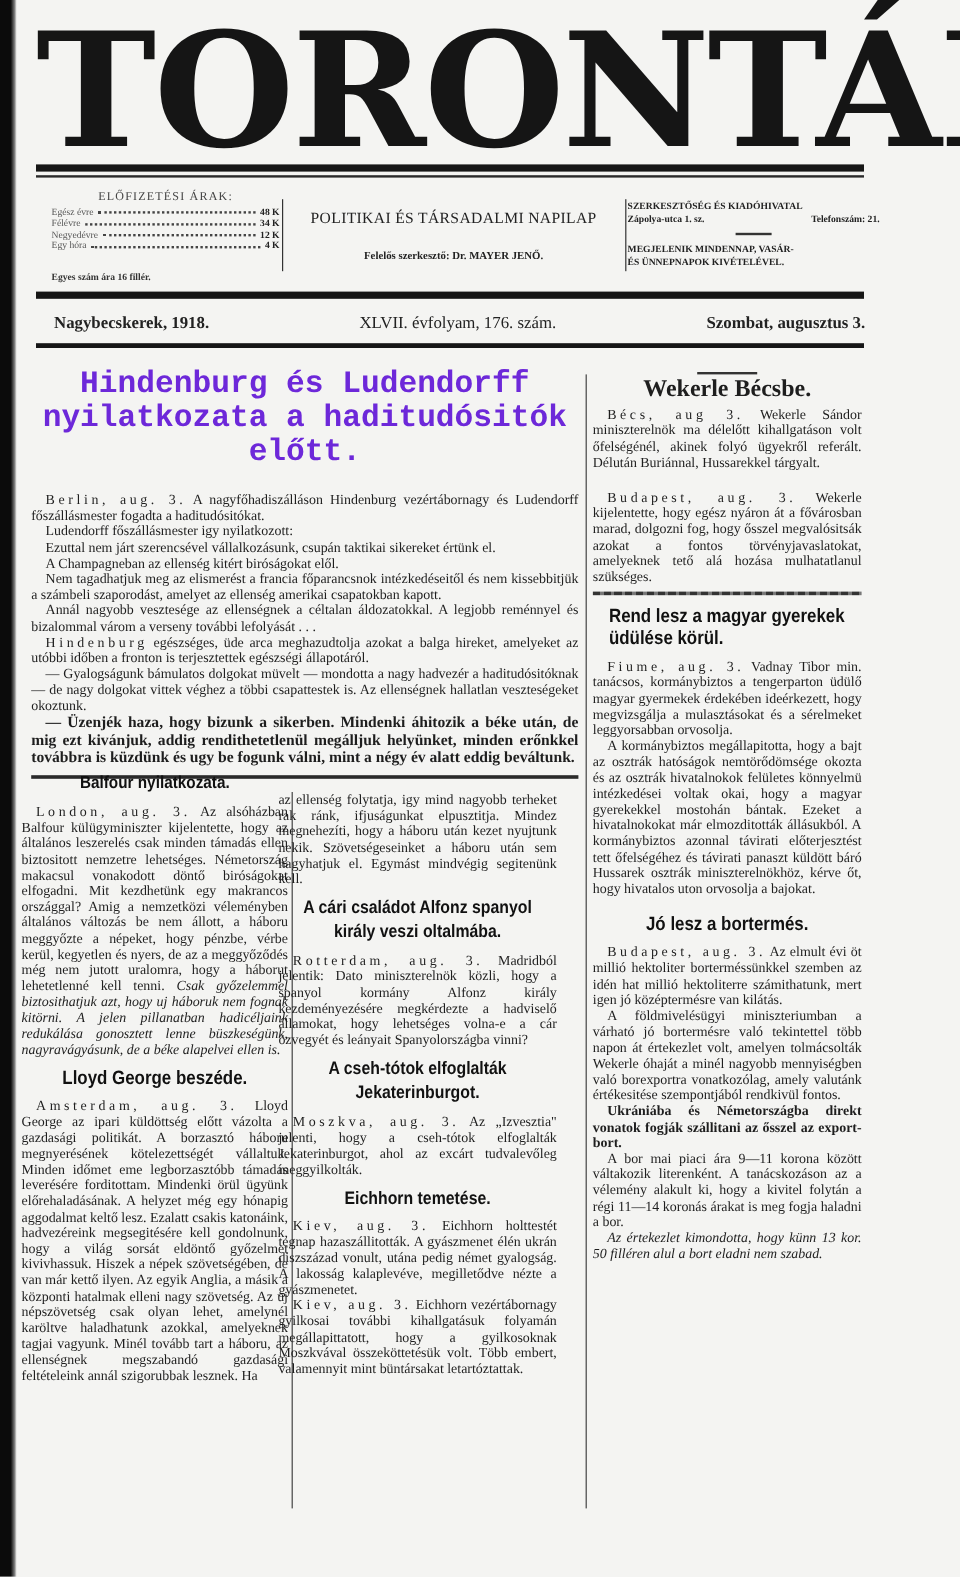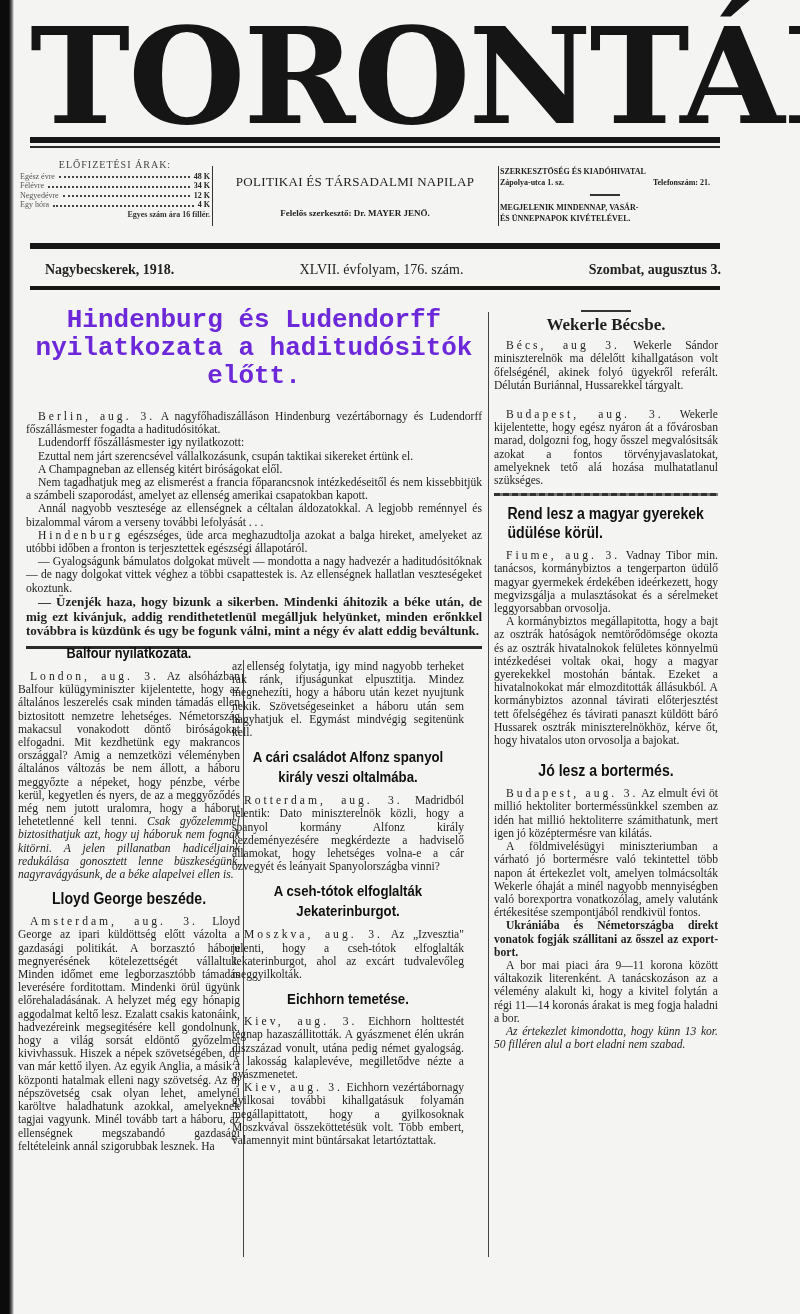--- a/index.html
+++ b/index.html
@@ -12,47 +12,47 @@
   .scan-edge-left { position: absolute; left: 0; top: 0; width: 14px; height: 1314px; background: linear-gradient(90deg,#0b0b0b 0,#0b0b0b 9px,#777 12px,#f4f4f2 14px); }
   .masthead { position: absolute; left: 30px; top: 18px; width: 690px; height: 118px; }
   .masthead-title {
     font-family: "DejaVu Serif", "Liberation Serif", serif;
     font-weight: bold; font-size: 132px; line-height: 118px; letter-spacing: -2px;
     color: #151515; text-align: left; white-space: nowrap;
     transform: scaleX(1.02); transform-origin: left center;
   }
   .rule-thick { position: absolute; background: #161616; }
   .rule-thin { position: absolute; background: #2a2a2a; }
-  .subhead { position: absolute; top: 160px; left: 20px; width: 690px; height: 80px; }
+  .subhead { position: absolute; top: 160px; left: 43px; width: 690px; height: 80px; }
   .prices { position: absolute; left: 0; top: 0; width: 190px; font-size: 8px; line-height: 9.5px; color: #555; }
   .prices .ptitle { text-align: center; font-size: 10px; letter-spacing: 1px; margin-bottom: 2px; color: #444; }
   .price-row { display: flex; justify-content: space-between; }
   .price-row .dots { flex: 1; border-bottom: 2px dotted #444; margin: 0 4px 3px; }
   .price-row .val { font-weight: bold; color: #222; }
-  .prices .single { text-align: right; font-weight: bold; color: #333; margin-top: 0; }
+  .prices .single { text-align: left; font-weight: bold; color: #333; margin-top: 16px; }
   .vsep { position: absolute; top: 6px; width: 1px; height: 60px; background: #333; }
   .center-info { position: absolute; left: 200px; top: 14px; width: 270px; text-align: center; }
   .center-info .napilap { font-size: 13px; font-weight: normal; letter-spacing: 0.3px; color: #222; }
   .center-info .editor { font-size: 9px; font-weight: bold; margin-top: 18px; color: #222; }
   .right-info { position: absolute; left: 480px; top: 6px; width: 210px; font-size: 8px; font-weight: bold; color: #222; line-height: 11px; }
   .right-info .line2 { display: flex; justify-content: space-between; }
   .right-info .dash { width: 30px; height: 2px; background: #333; margin: 6px auto 6px; }
   .dateline { position: absolute; top: 262px; left: 45px; width: 676px; display: flex; justify-content: space-between; font-size: 14px; color: #222; }
   .dateline span:nth-child(1) { font-weight: bold; }
   .dateline span:nth-child(3) { font-weight: bold; }
 
   .col { position: absolute; font-size: 11.6px; line-height: 13.2px; color: #1e1e1e; text-align: justify; }
   .col p { margin: 0; text-indent: 12px; }
   .col p.noind { text-indent: 0; }
   .spaced { letter-spacing: 3px; }
   .bold { font-weight: bold; }
   .ital { font-style: italic; }
   .lead-head { font-family: Liberation Mono, monospace; font-weight: bold; font-size: 25px; line-height: 28px; text-align: center; color: #6d28d9; margin: 0 0 20px; }
   .sec-head { font-family: "Liberation Serif", serif; font-weight: bold; font-size: 27px; line-height: 32px; text-align: center; color: #111; }
-  .sub-head-serif { font-weight: bold; font-size: 17px; text-align: center; margin: 6px 0 8px; }
+  .sub-head-serif { font-weight: bold; font-size: 20px; text-align: center; margin: 6px 0 8px; }
   .art-head { font-family: "Liberation Sans", "DejaVu Sans", sans-serif; font-weight: bold; font-size: 14.5px; line-height: 19px; text-align: center; color: #111; margin: 8px 0 7px; transform: scaleX(0.88); }
   .art-head.left { text-align: left; }
   .short-dash { width: 50px; height: 2px; background: #333; margin: 2px auto 2px; }
   .sep-wavy { height: 3px; background: repeating-linear-gradient(90deg,#333 0 6px,#777 6px 9px); margin: 6px 0 8px; }
   .bold-para { font-weight: bold; font-size: 13px; line-height: 14.8px; }
   .col-rule { position: absolute; width: 1px; background: #444; }
 </style>
 </head>
 <body>
 

